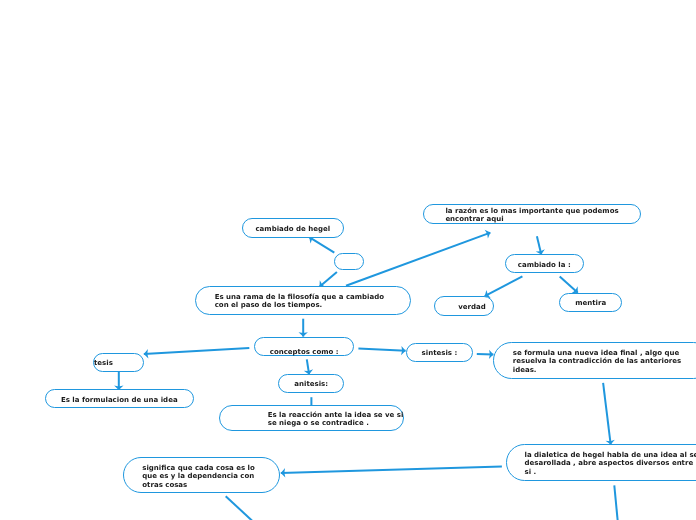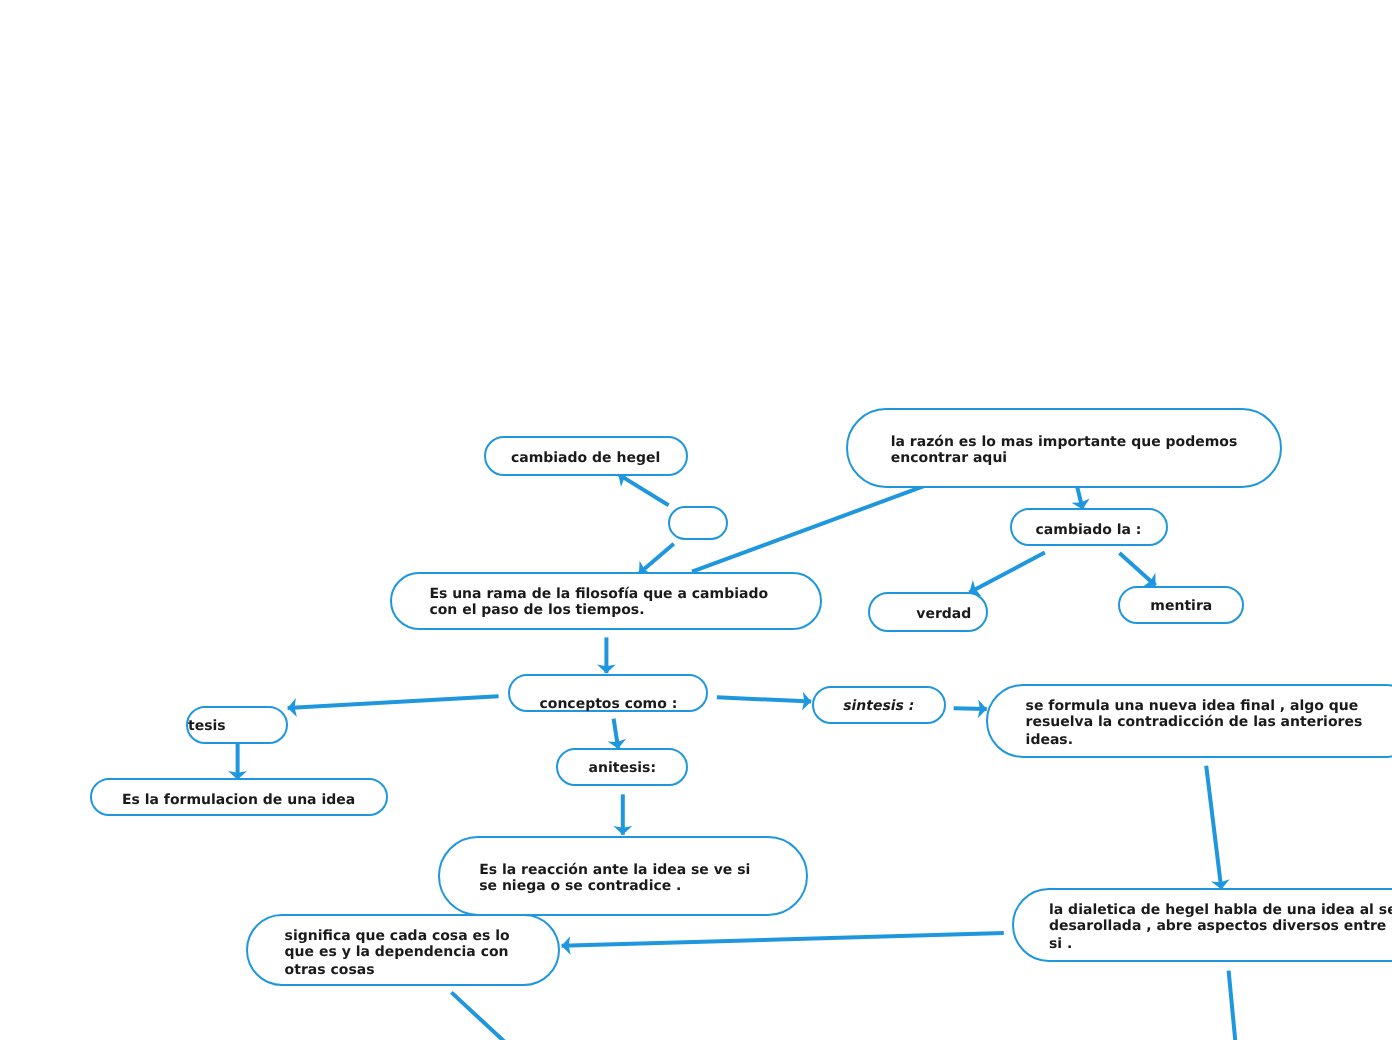--- a/index.html
+++ b/index.html
@@ -45,21 +45,21 @@
   <div class="node" style="left:241.6px;top:217.5px;width:101.6px;height:19.6px;justify-content:center;">
     <span class="txt">cambiado de hegel</span>
   </div>
   <div class="node" style="left:334.0px;top:252.9px;width:30.2px;height:16.8px;justify-content:center;">
     <span class="txt"></span>
   </div>
   <div class="node" style="left:194.5px;top:286.4px;width:215.8px;height:28.5px;padding-left:18.7px;">
     <span class="txt">Es una rama de la filosofía que a cambiado
 con el paso de los tiempos.</span>
   </div>
-  <div class="node" style="left:422.9px;top:204.0px;width:218.0px;height:40px;justify-content:center;">
+  <div class="node" style="left:422.9px;top:204.0px;width:218.0px;height:20px;justify-content:center;">
     <span class="txt">la razón es lo mas importante que podemos
 encontrar aqui</span>
   </div>
   <div class="node" style="left:505.0px;top:254.3px;width:78.5px;height:19.4px;justify-content:center;">
     <span class="txt">cambiado la :</span>
   </div>
   <div class="node" style="left:434.3px;top:296.2px;width:59.8px;height:19.5px;justify-content:center;padding-left:16px;">
     <span class="txt">verdad</span>
   </div>
   <div class="node" style="left:559.2px;top:292.8px;width:63.3px;height:19.1px;justify-content:center;">
@@ -70,25 +70,25 @@
   </div>
   <div class="node" style="left:93.1px;top:353px;width:50.6px;height:19.0px;">
     <span class="txt">tesis</span>
   </div>
   <div class="node" style="left:44.5px;top:389.0px;width:148.6px;height:19.4px;justify-content:center;">
     <span class="txt">Es la formulacion de una idea</span>
   </div>
   <div class="node" style="left:277.7px;top:374.2px;width:66.3px;height:18.9px;justify-content:center;">
     <span class="txt">anitesis:</span>
   </div>
-  <div class="node" style="left:218.5px;top:418px;width:185.3px;height:40px;padding-left:19.6px;">
+  <div class="node" style="left:218.5px;top:405px;width:185.3px;height:26px;padding-left:19.6px;justify-content:flex-end;">
     <span class="txt">Es la reacción ante la idea se ve si
 se niega o se contradice .</span>
   </div>
-  <div class="node" style="left:405.9px;top:342.6px;width:66.8px;height:18.5px;justify-content:center;font-style:italic;">
+  <div class="node" style="left:405.9px;top:342.6px;width:66.8px;height:18.5px;justify-content:center;">
     <span class="txt">sintesis :</span>
   </div>
   <div class="node" style="left:493.1px;top:342.0px;width:218.7px;height:37.0px;padding-left:18.8px;">
     <span class="txt">se formula una nueva idea final , algo que
 resuelva la contradicción de las anteriores
 ideas.</span>
   </div>
   <div class="node" style="left:123.3px;top:457.4px;width:157.3px;height:36.4px;padding-left:18.3px;">
     <span class="txt">significa que cada cosa es lo
 que es y la dependencia con

